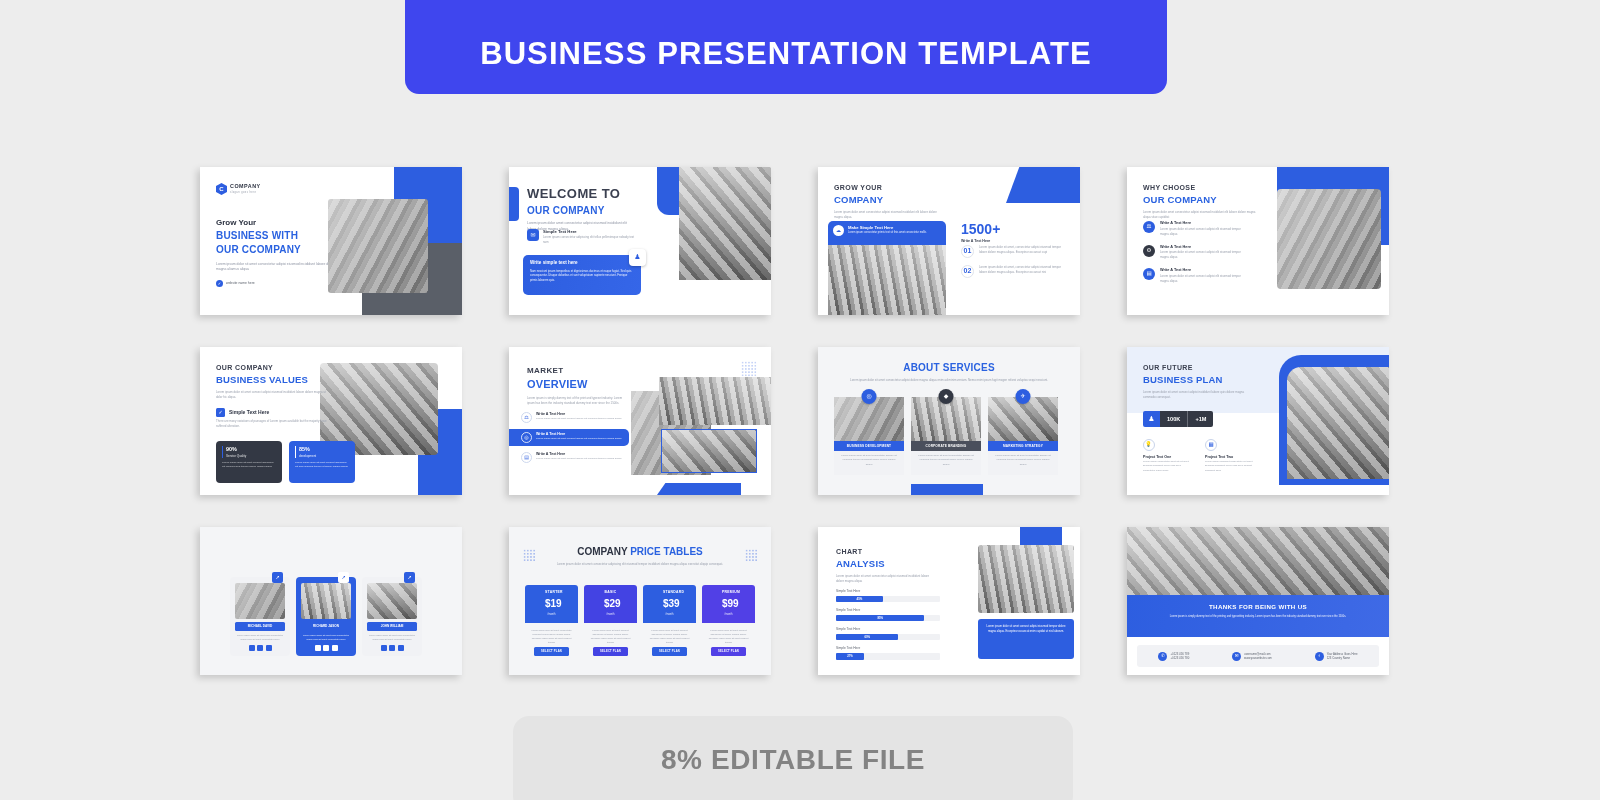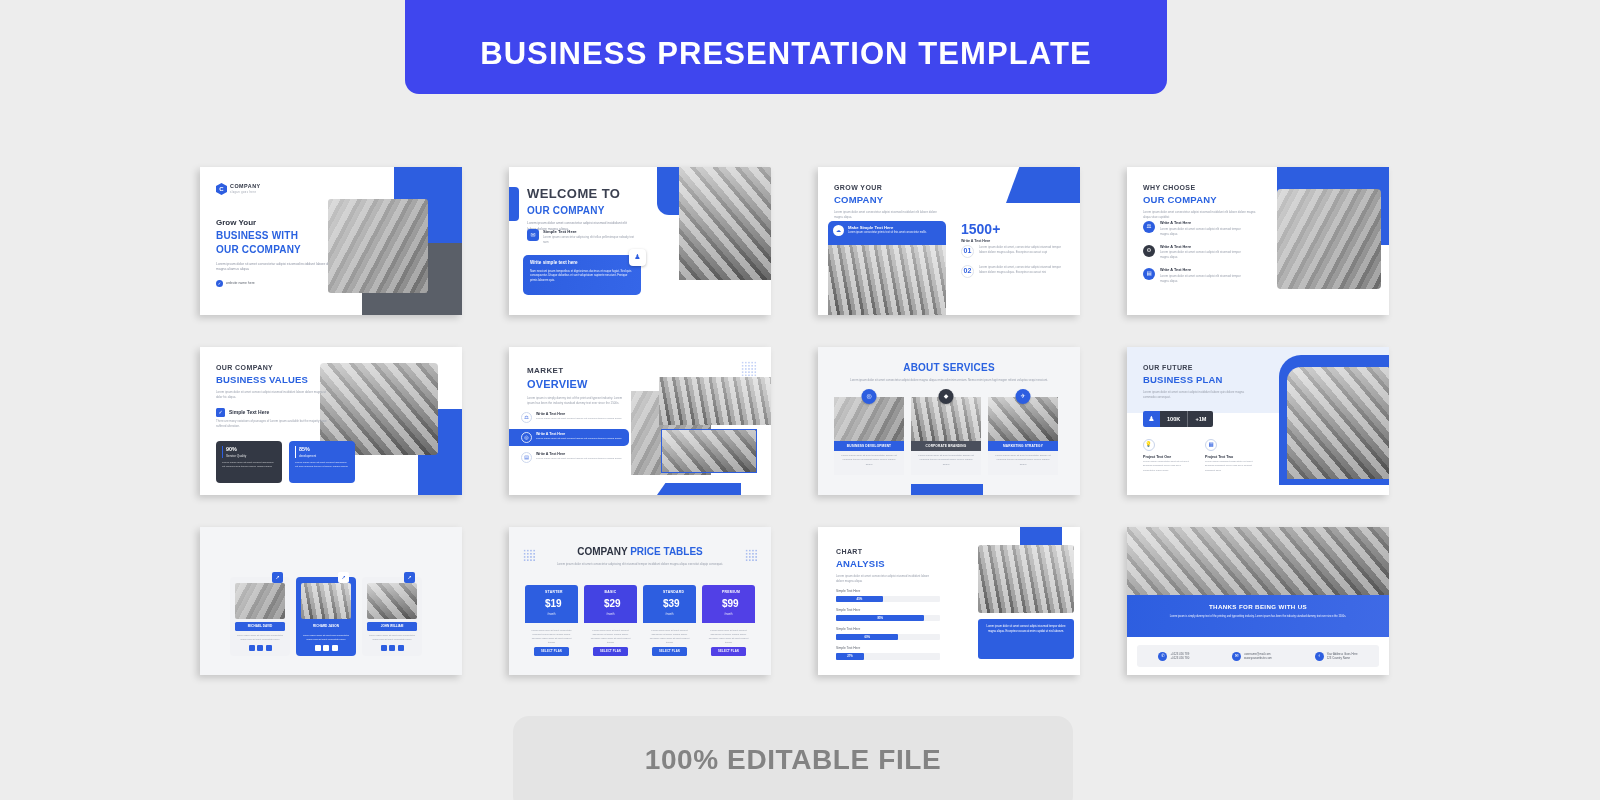--- a/index.html
+++ b/index.html
@@ -646,16 +646,16 @@
             <div style="font-size:2.8px;color:#5e646f">Your Address Goes Here</div>
             <div style="font-size:2.8px;color:#5e646f">123 Country Name</div>
           </div>
         </div>
       </div>
     </div>
 
   </div>
 
   <div class="footer-pill">
-    <div class="footer-title">100% EDITABLE FILE</div>
+    <div class="footer-title">8% EDITABLE FILE</div>
   </div>
 
 </div>
 
 </body></html>

